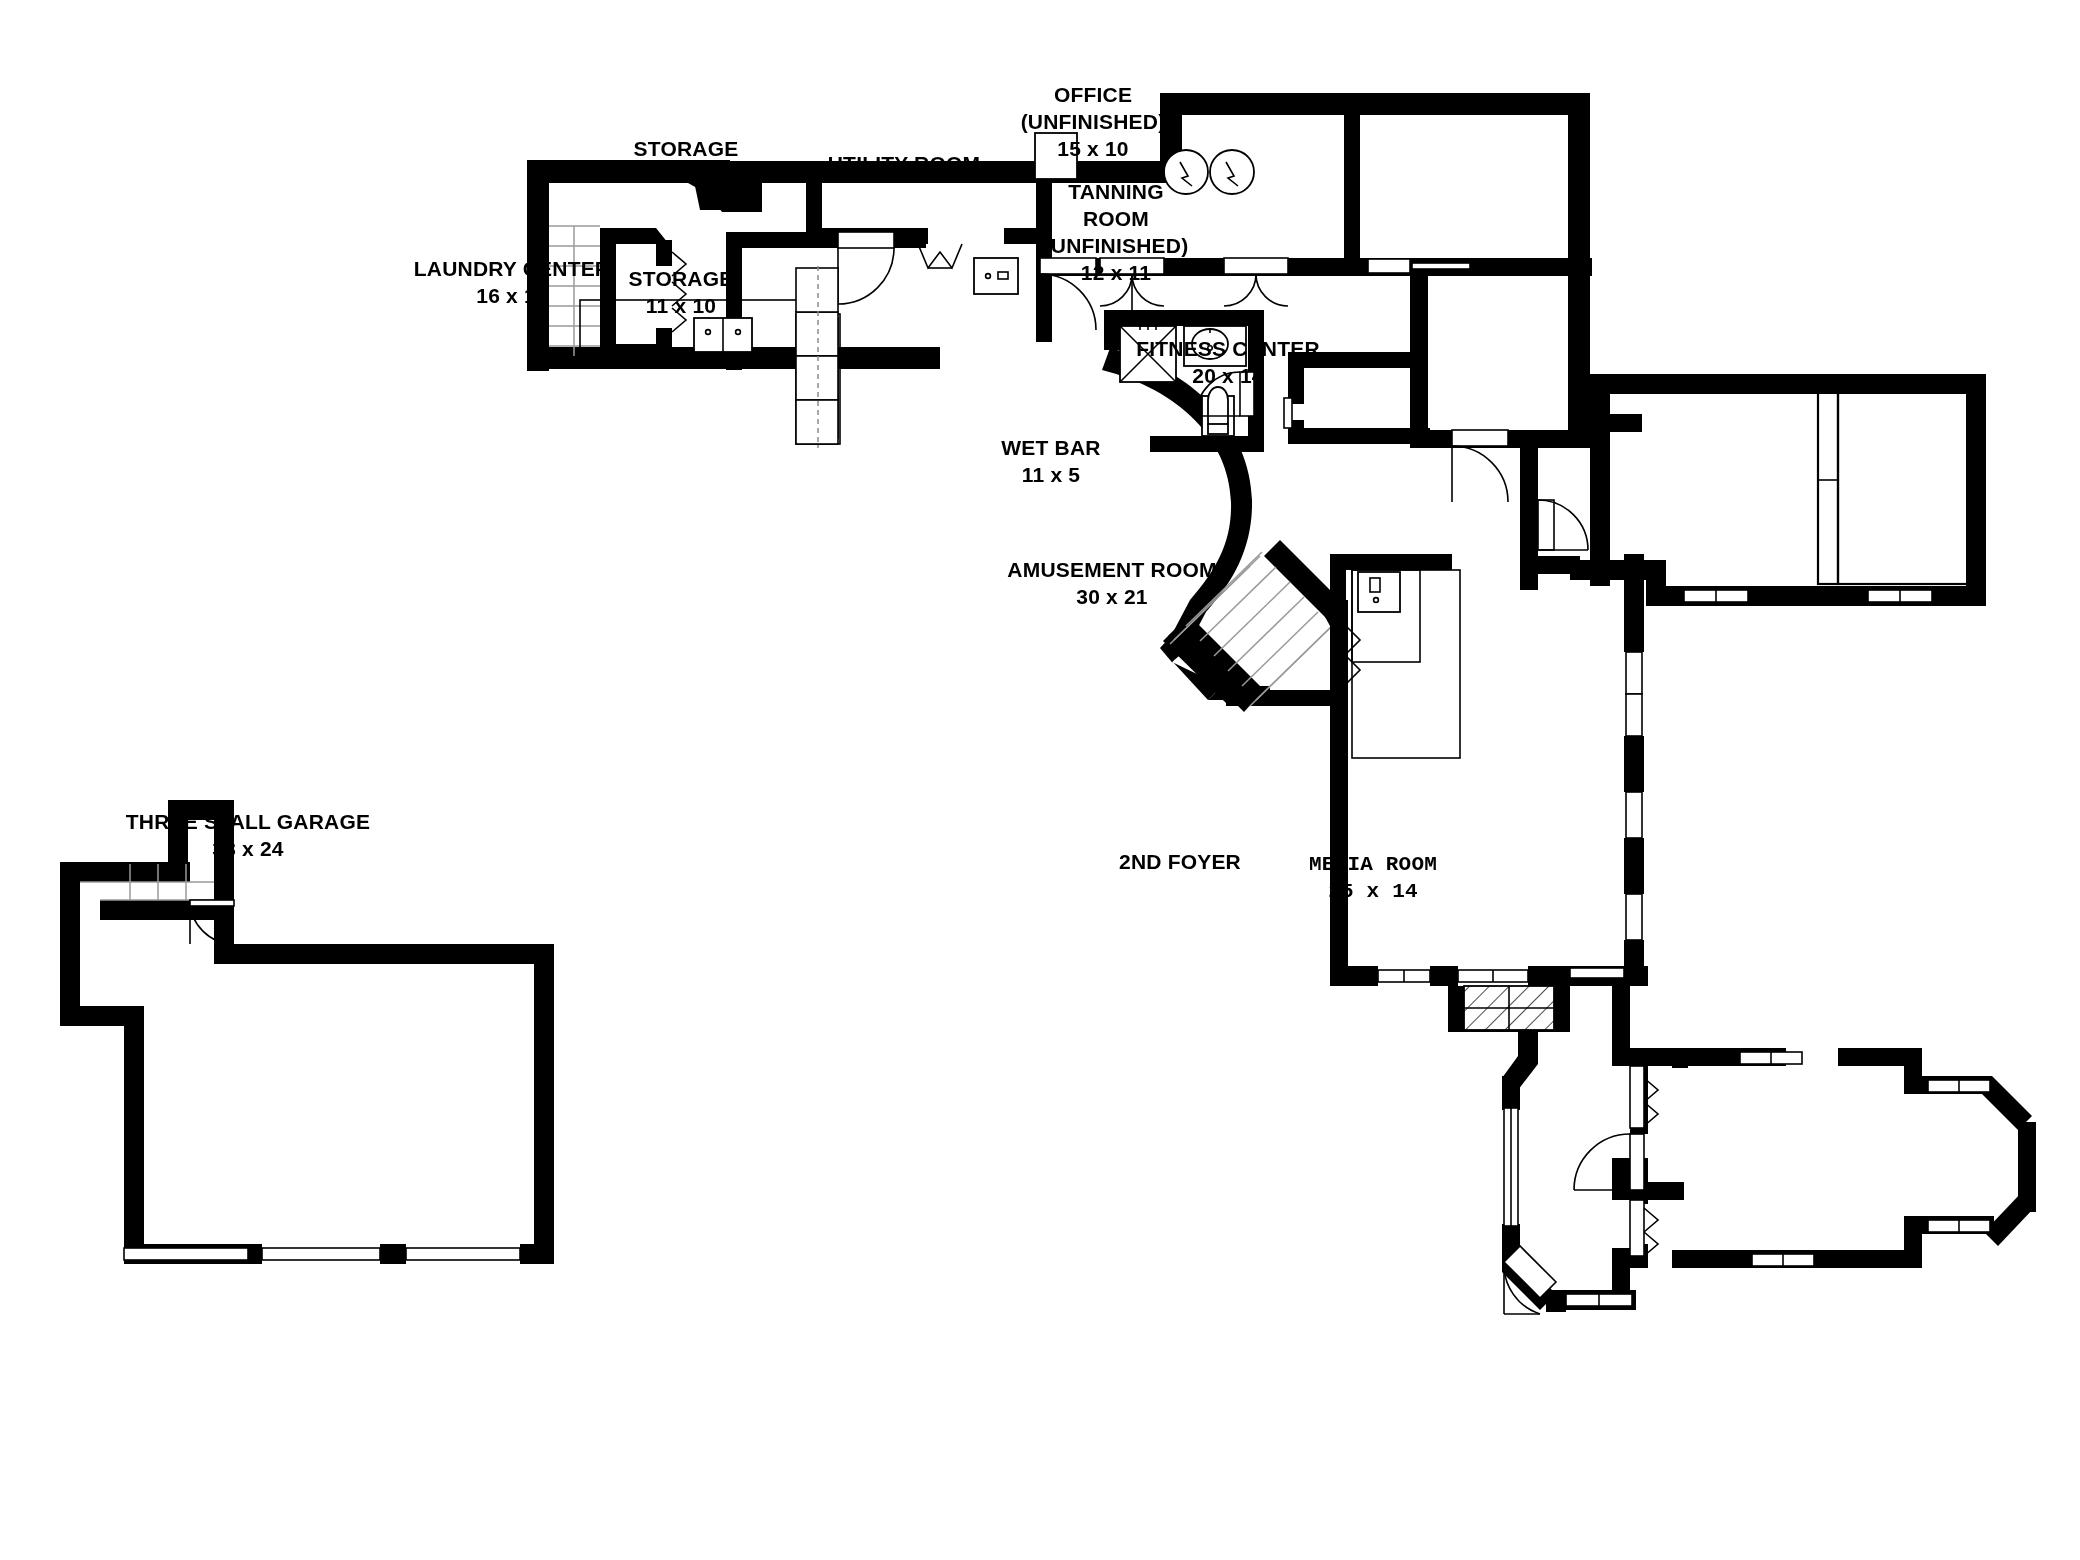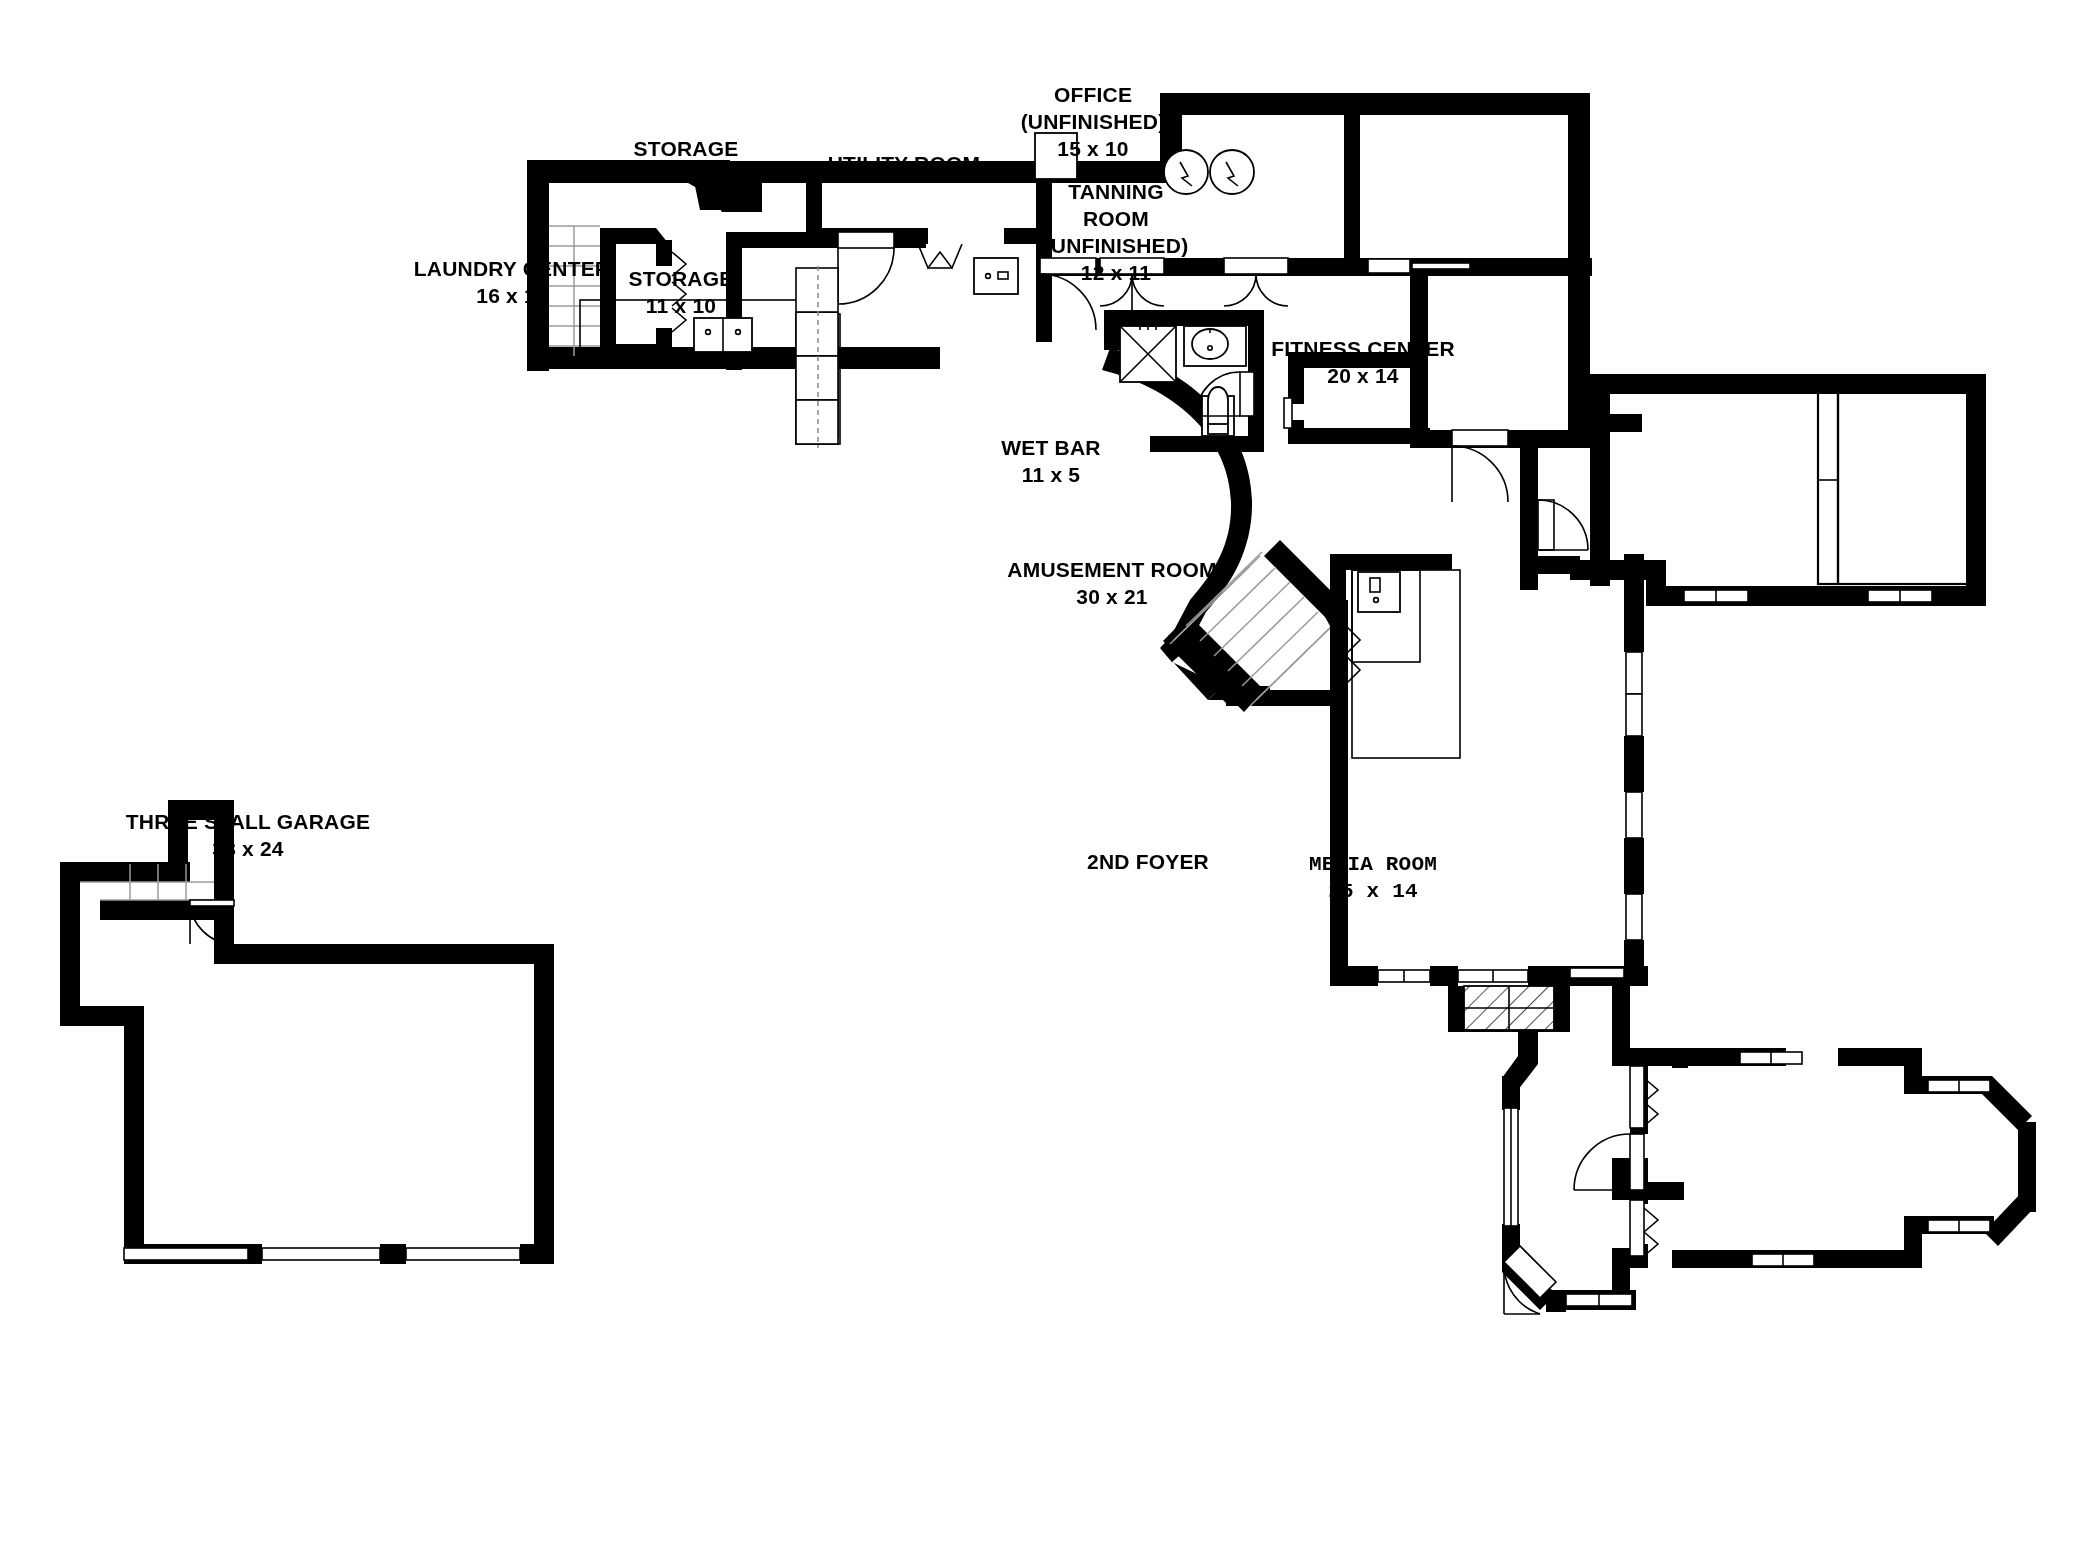--- a/index.html
+++ b/index.html
@@ -562,21 +562,21 @@
     <span class="rl-dim">15 x 10</span>
   </div>
 
   <div class="room-label" style="left:1116px; top:233px;">
     <span class="rl-name">TANNING</span>
     <span class="rl-name">ROOM</span>
     <span class="rl-name">(UNFINISHED)</span>
     <span class="rl-dim">12 x 11</span>
   </div>
 
-  <div class="room-label" style="left:1363px; top:363px;">
+  <div class="room-label" style="left:1228px; top:363px;">
     <span class="rl-name">FITNESS CENTER</span>
     <span class="rl-dim">20 x 14</span>
   </div>
 
   <div class="room-label" style="left:512px; top:283px;">
     <span class="rl-name">LAUNDRY CENTER</span>
     <span class="rl-dim">16 x 13</span>
   </div>
 
   <div class="room-label" style="left:681px; top:293px;">
@@ -587,21 +587,21 @@
   <div class="room-label" style="left:1051px; top:462px;">
     <span class="rl-name">WET BAR</span>
     <span class="rl-dim">11 x 5</span>
   </div>
 
   <div class="room-label" style="left:1112px; top:584px;">
     <span class="rl-name">AMUSEMENT ROOM</span>
     <span class="rl-dim">30 x 21</span>
   </div>
 
-  <div class="room-label" style="left:1148px; top:862px;">
+  <div class="room-label" style="left:1180px; top:862px;">
     <span class="rl-name">2ND FOYER</span>
   </div>
 
   <div class="room-label" style="left:1373px; top:879px;font-family:Liberation Mono, monospace;">
     <span class="rl-name">MEDIA ROOM</span>
     <span class="rl-dim">25 x 14</span>
   </div>
 
   <div class="room-label" style="left:248px; top:836px;">
     <span class="rl-name">THREE STALL GARAGE</span>

